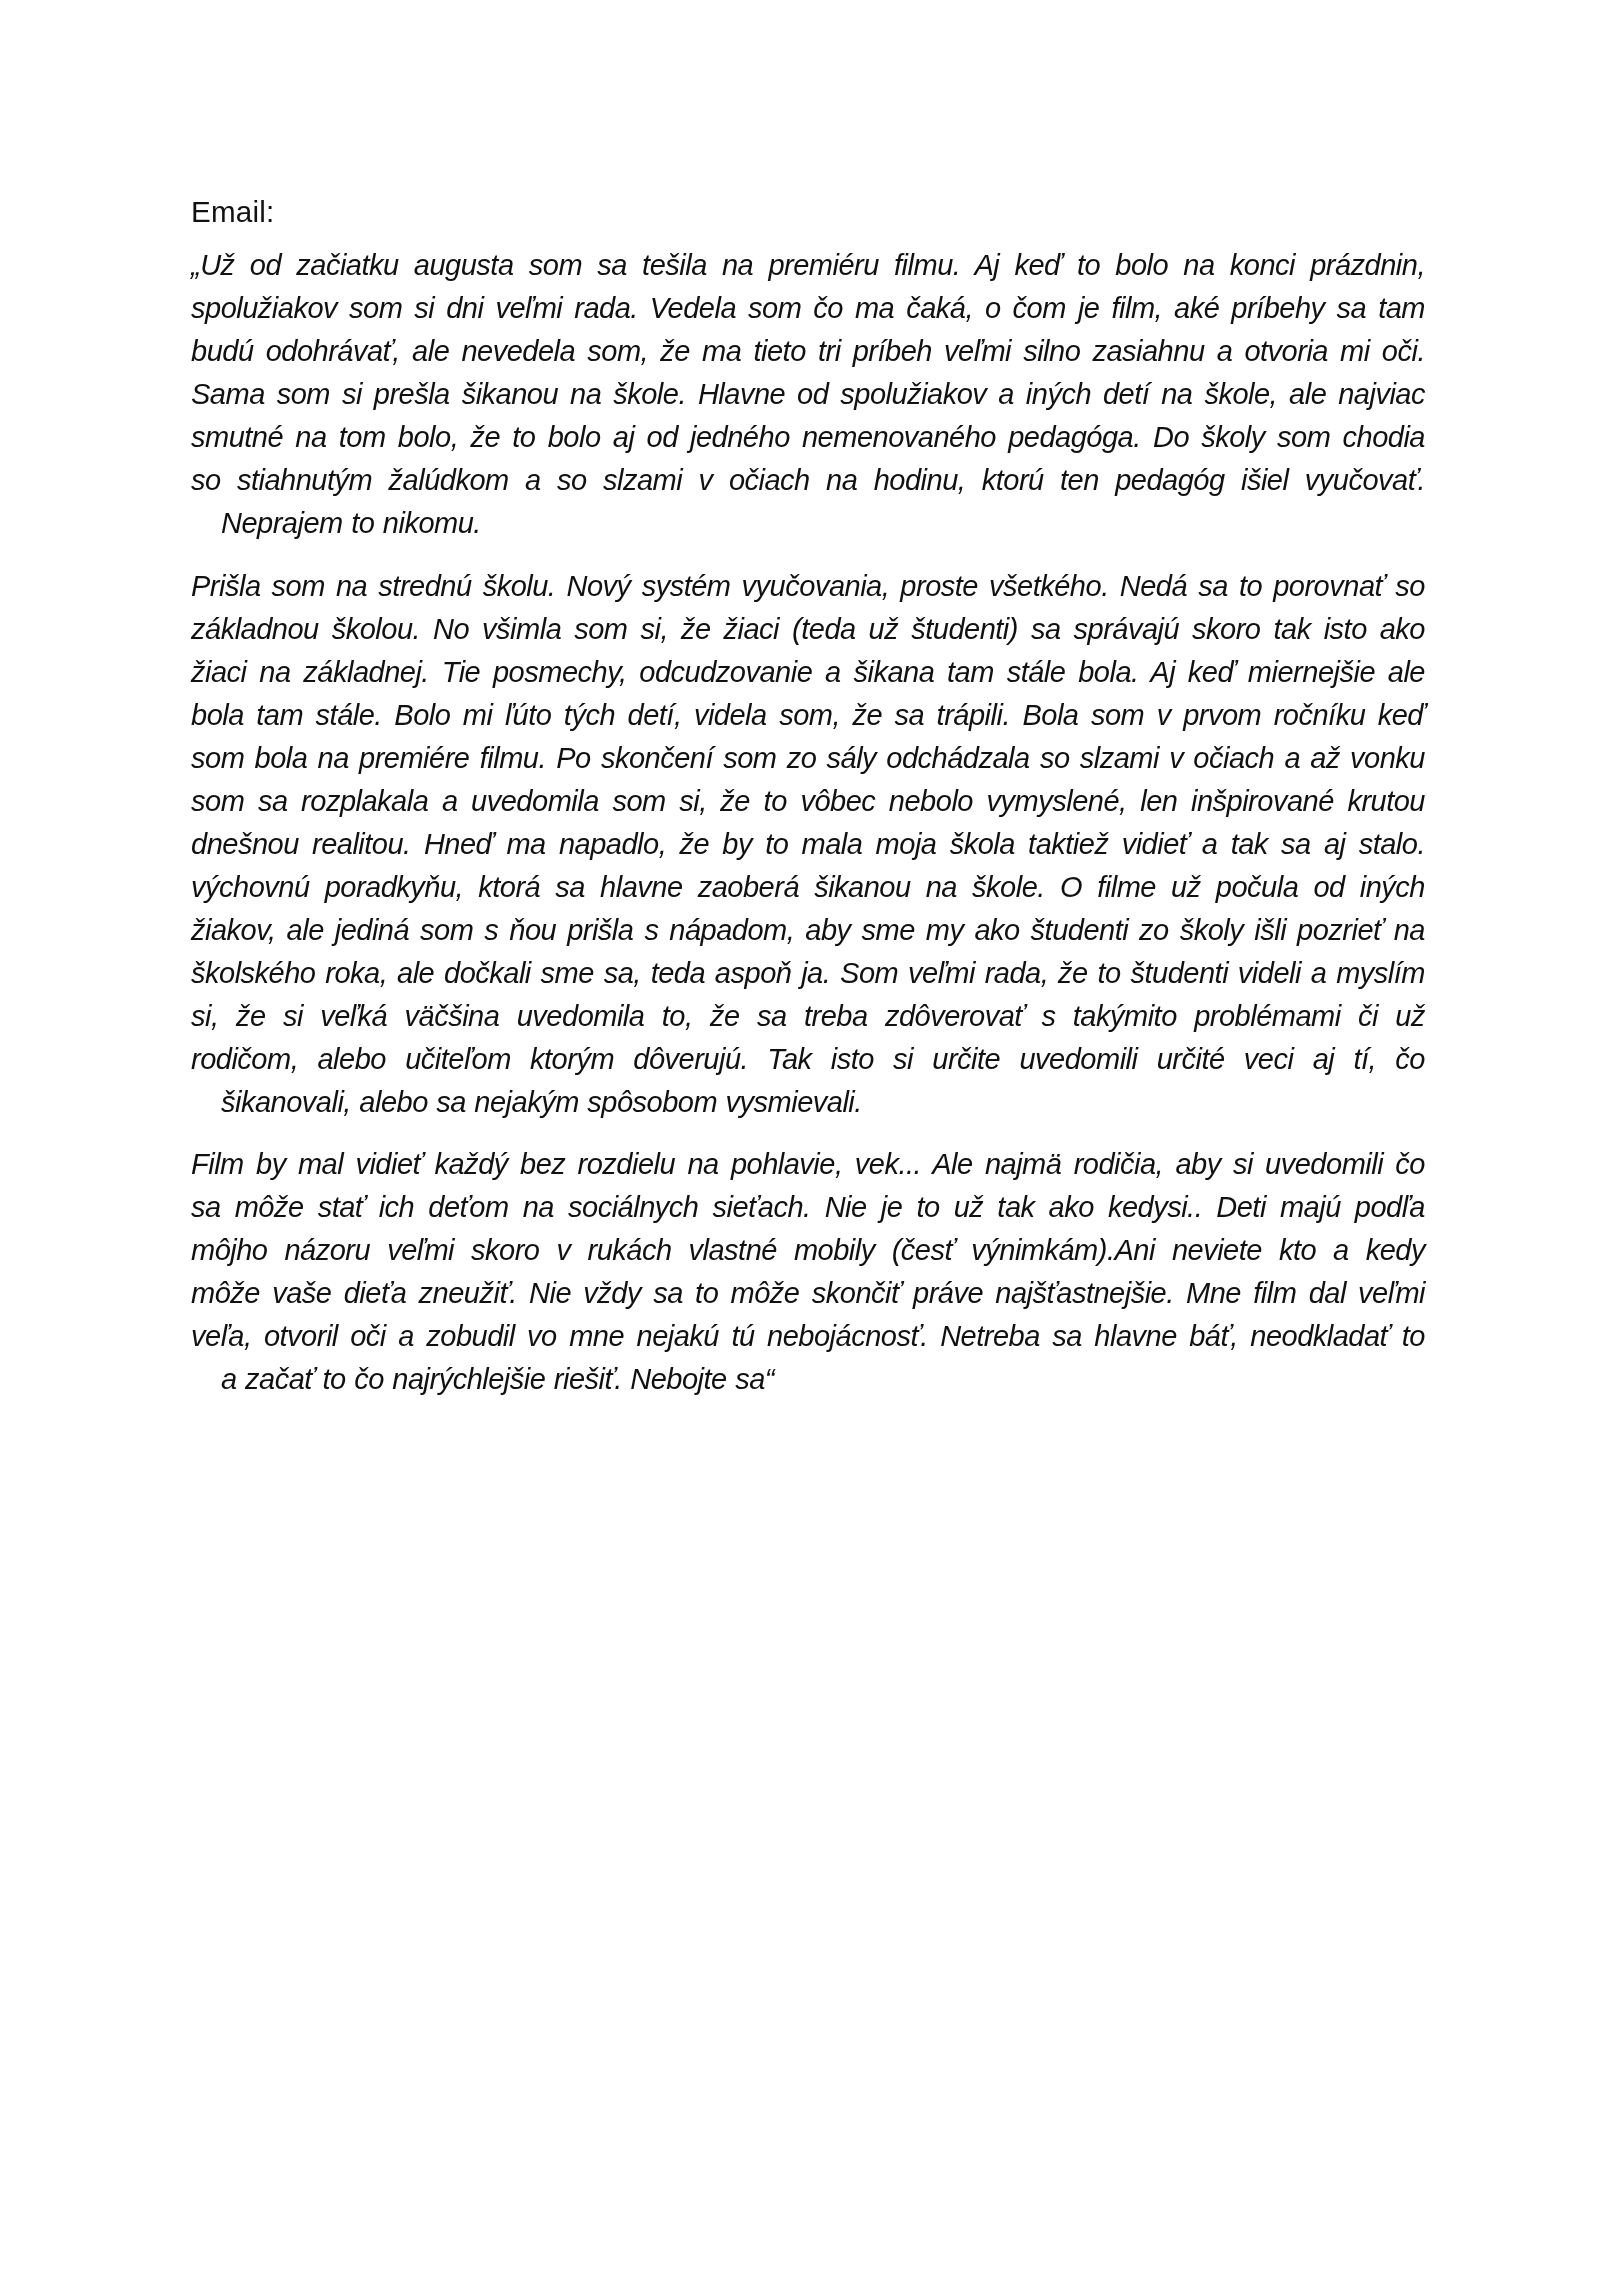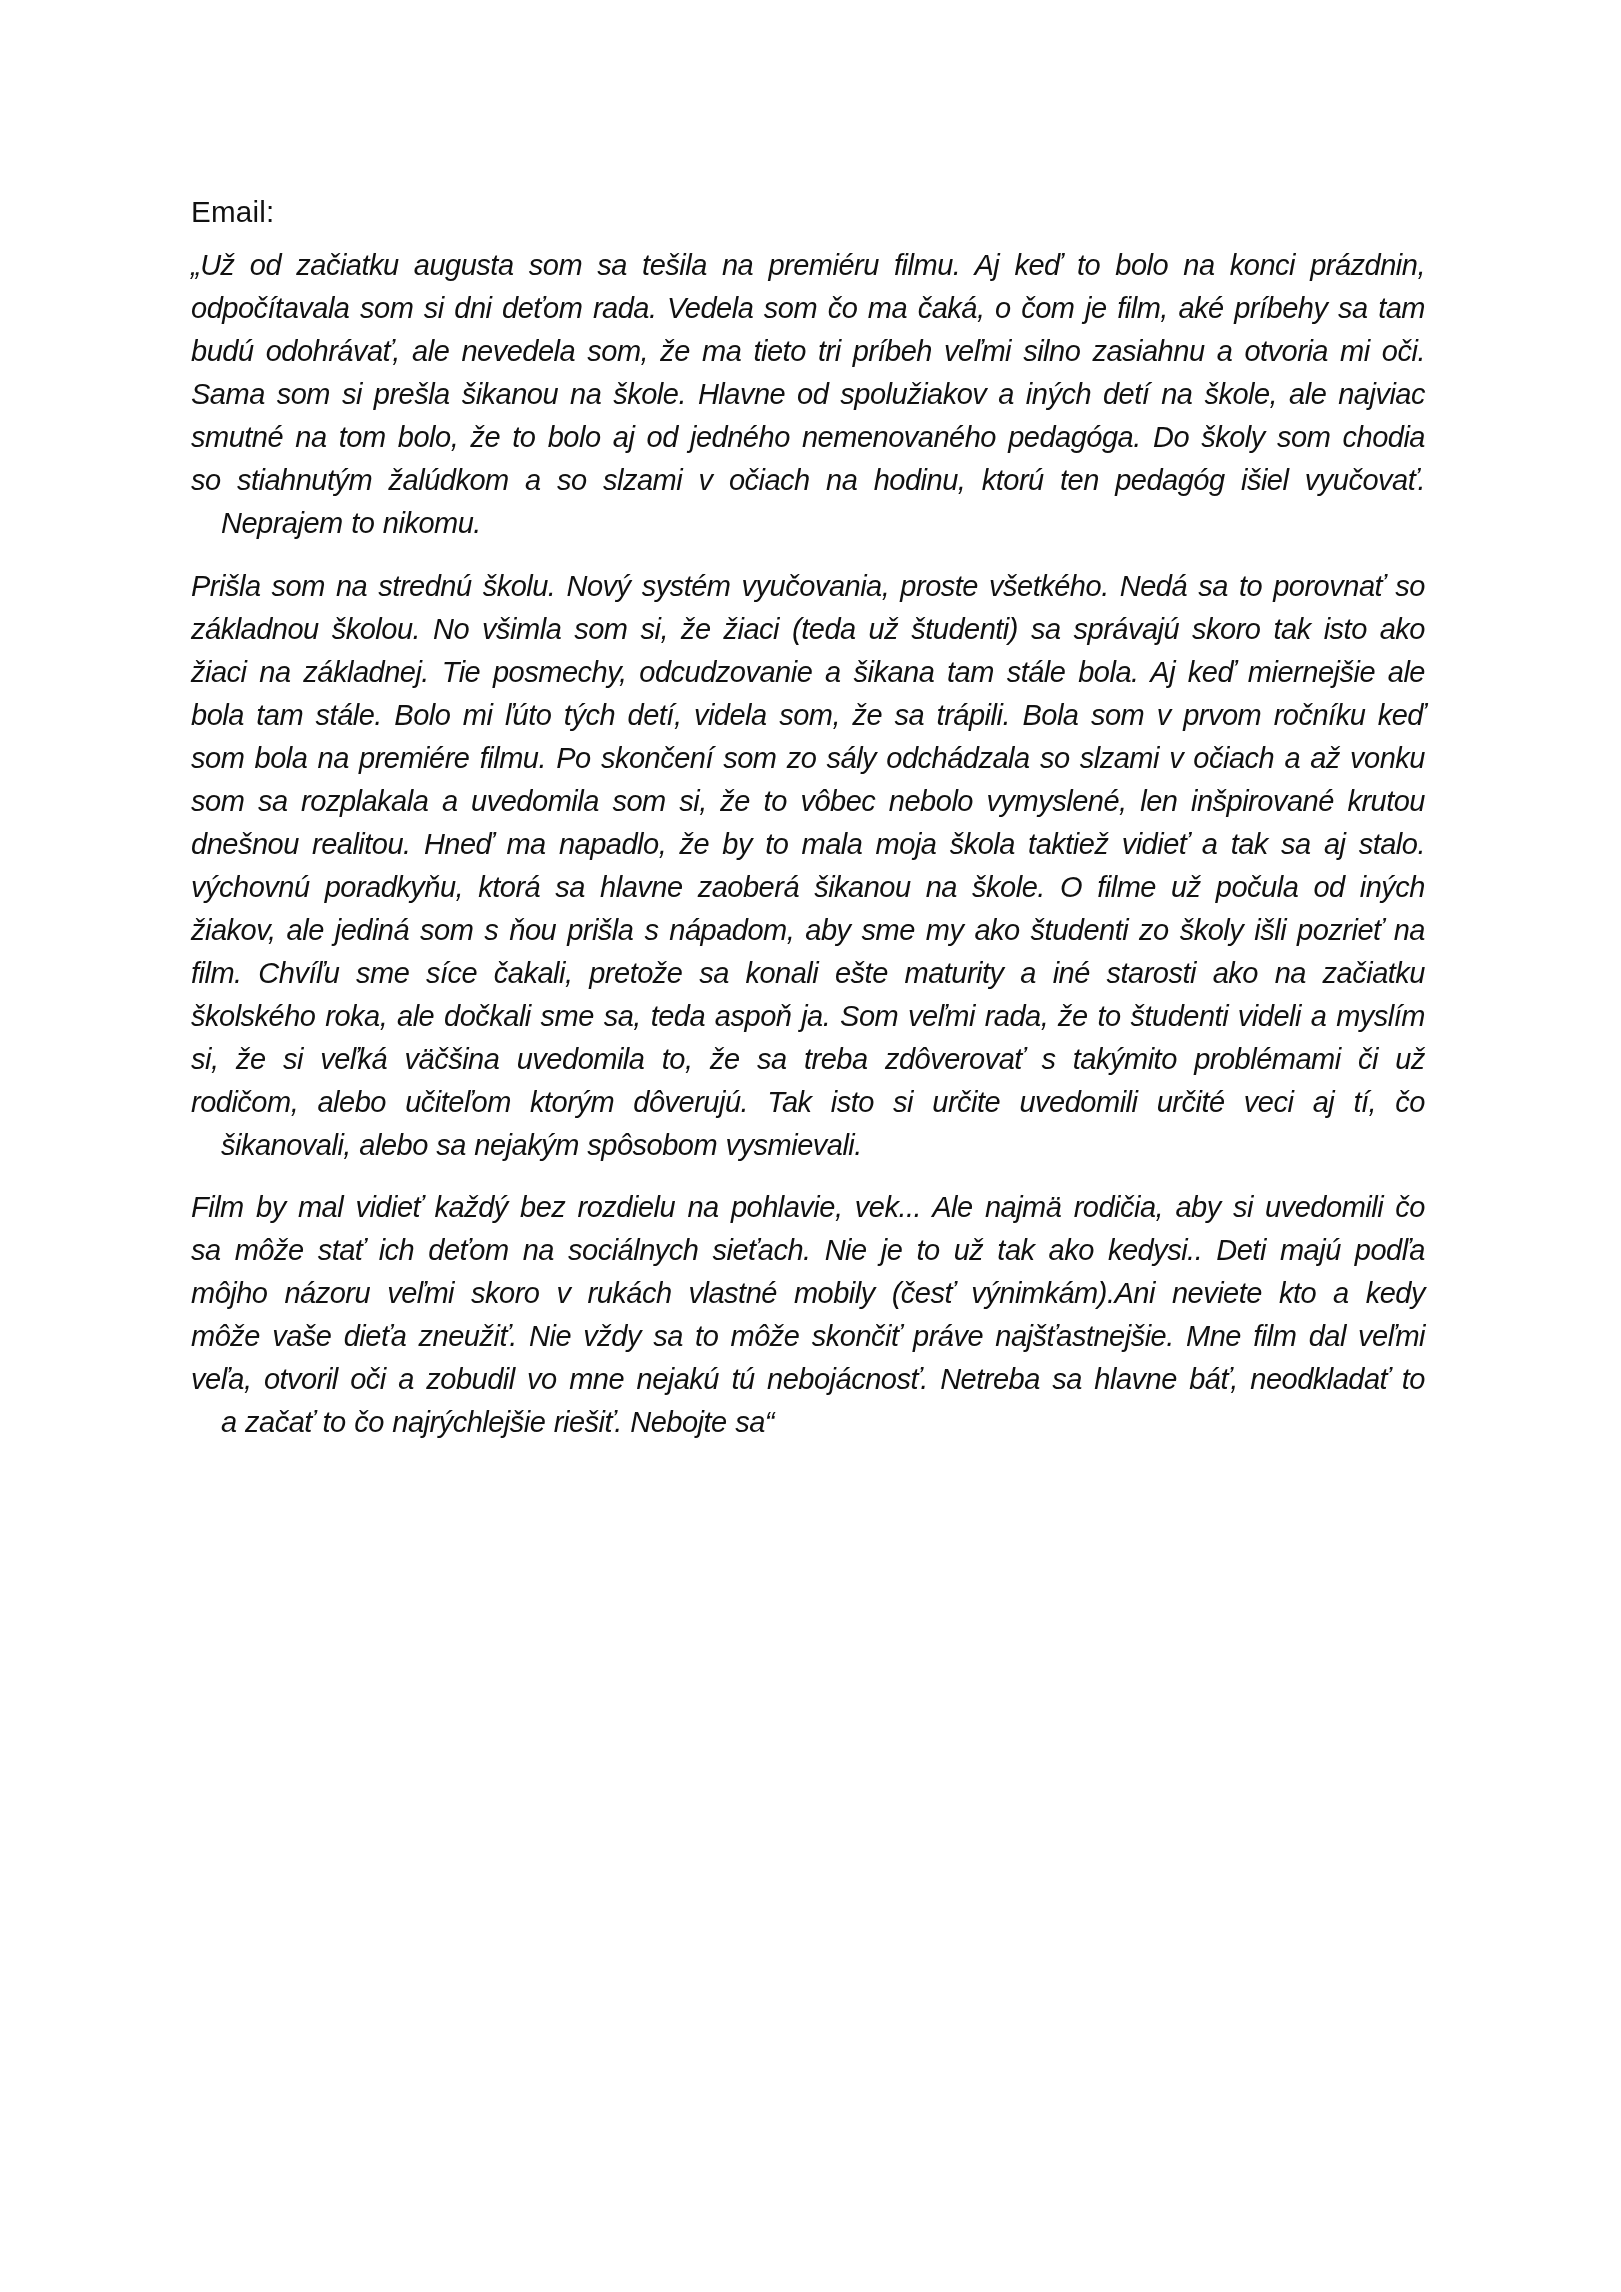--- a/index.html
+++ b/index.html
@@ -50,39 +50,38 @@
     }
   </style>
 </head>
 <body>
 
 <div class="page">
   <div class="label">Email:</div>
 
   <div class="para">
     <div class="line">„Už od začiatku augusta som sa tešila na premiéru filmu. Aj keď to bolo na konci prázdnin,</div>
-    <div class="line">odpočítavala som si dni deťom rada. Vedela som čo ma čaká, o čom je film, aké príbehy sa tam</div>
+    <div class="line">spolužiakov som si dni veľmi rada. Vedela som čo ma čaká, o čom je film, aké príbehy sa tam</div>
     <div class="line">budú odohrávať, ale nevedela som, že ma tieto tri príbeh veľmi silno zasiahnu a otvoria mi oči.</div>
     <div class="line">Sama som si prešla šikanou na škole. Hlavne od spolužiakov a iných detí na škole, ale najviac</div>
     <div class="line">smutné na tom bolo, že to bolo aj od jedného nemenovaného pedagóga. Do školy som chodia</div>
     <div class="line">so stiahnutým žalúdkom a so slzami v očiach na hodinu, ktorú ten pedagóg išiel vyučovať.</div>
     <div class="line last">Neprajem to nikomu.</div>
   </div>
 
   <div class="para">
     <div class="line">Prišla som na strednú školu. Nový systém vyučovania, proste všetkého. Nedá sa to porovnať so</div>
     <div class="line">základnou školou. No všimla som si, že žiaci (teda už študenti) sa správajú skoro tak isto ako</div>
     <div class="line">žiaci na základnej. Tie posmechy, odcudzovanie a šikana tam stále bola. Aj keď miernejšie ale</div>
     <div class="line">bola tam stále. Bolo mi ľúto tých detí, videla som, že sa trápili. Bola som v prvom ročníku keď</div>
     <div class="line">som bola na premiére filmu. Po skončení som zo sály odchádzala so slzami v očiach a až vonku</div>
     <div class="line">som sa rozplakala a uvedomila som si, že to vôbec nebolo vymyslené, len inšpirované krutou</div>
     <div class="line">dnešnou realitou. Hneď ma napadlo, že by to mala moja škola taktiež vidieť a tak sa aj stalo.</div>
     <div class="line">výchovnú poradkyňu, ktorá sa hlavne zaoberá šikanou na škole. O filme už počula od iných</div>
     <div class="line">žiakov, ale jediná som s ňou prišla s nápadom, aby sme my ako študenti zo školy išli pozrieť na</div>
-    <div class="line">film. Chvíľu sme síce čakali, pretože sa konali ešte maturity a iné starosti ako na začiatku</div>
     <div class="line">školského roka, ale dočkali sme sa, teda aspoň ja. Som veľmi rada, že to študenti videli a myslím</div>
     <div class="line">si, že si veľká väčšina uvedomila to, že sa treba zdôverovať s takýmito problémami či už</div>
     <div class="line">rodičom, alebo učiteľom ktorým dôverujú. Tak isto si určite uvedomili určité veci aj tí, čo</div>
     <div class="line last">šikanovali, alebo sa nejakým spôsobom vysmievali.</div>
   </div>
 
   <div class="para">
     <div class="line">Film by mal vidieť každý bez rozdielu na pohlavie, vek... Ale najmä rodičia, aby si uvedomili čo</div>
     <div class="line">sa môže stať ich deťom na sociálnych sieťach. Nie je to už tak ako kedysi.. Deti majú podľa</div>
     <div class="line">môjho názoru veľmi skoro v rukách vlastné mobily (česť výnimkám).Ani neviete kto a kedy</div>

